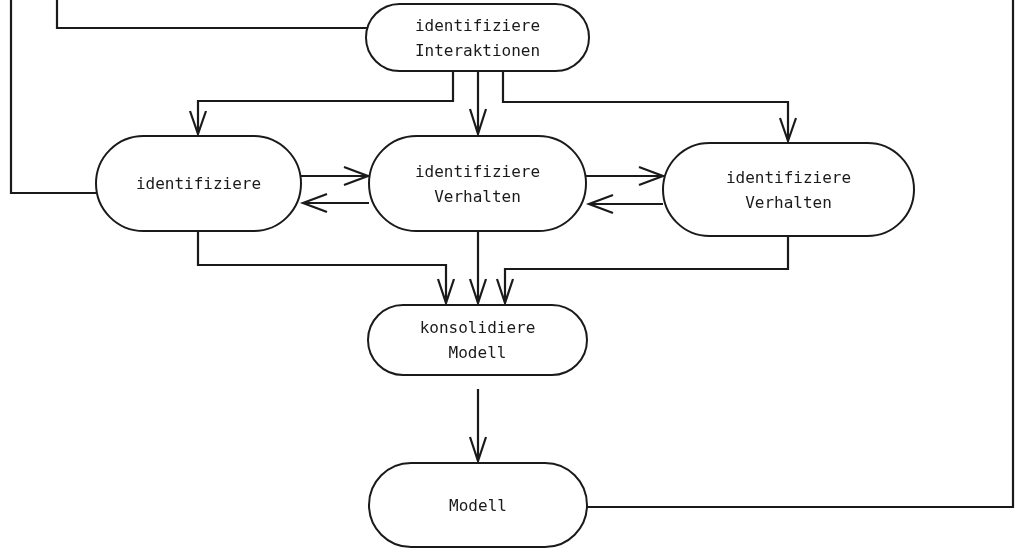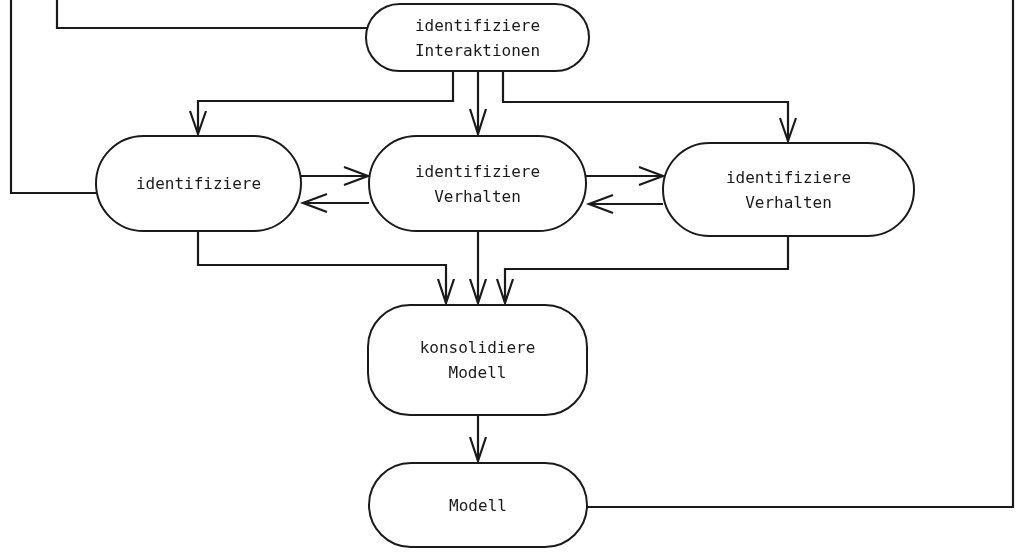--- a/index.html
+++ b/index.html
@@ -92,21 +92,21 @@
   <div class="node" style="left:368px; top:135px; width:219px; height:97px; border-radius:49px;">
     <span>identifiziere</span>
     <span>Verhalten</span>
   </div>
 
   <div class="node" style="left:662px; top:142px; width:253px; height:95px; border-radius:48px;">
     <span>identifiziere</span>
     <span>Verhalten</span>
   </div>
 
-  <div class="node" style="left:367px; top:304px; width:221px; height:112px; border-radius:43px;">
+  <div class="node" style="left:367px; top:304px; width:221px; height:72px; border-radius:43px;">
     <span>konsolidiere</span>
     <span>Modell</span>
   </div>
 
   <div class="node" style="left:368px; top:462px; width:220px; height:86px; border-radius:43px;">
     <span>Modell</span>
   </div>
 
 </div>
 

